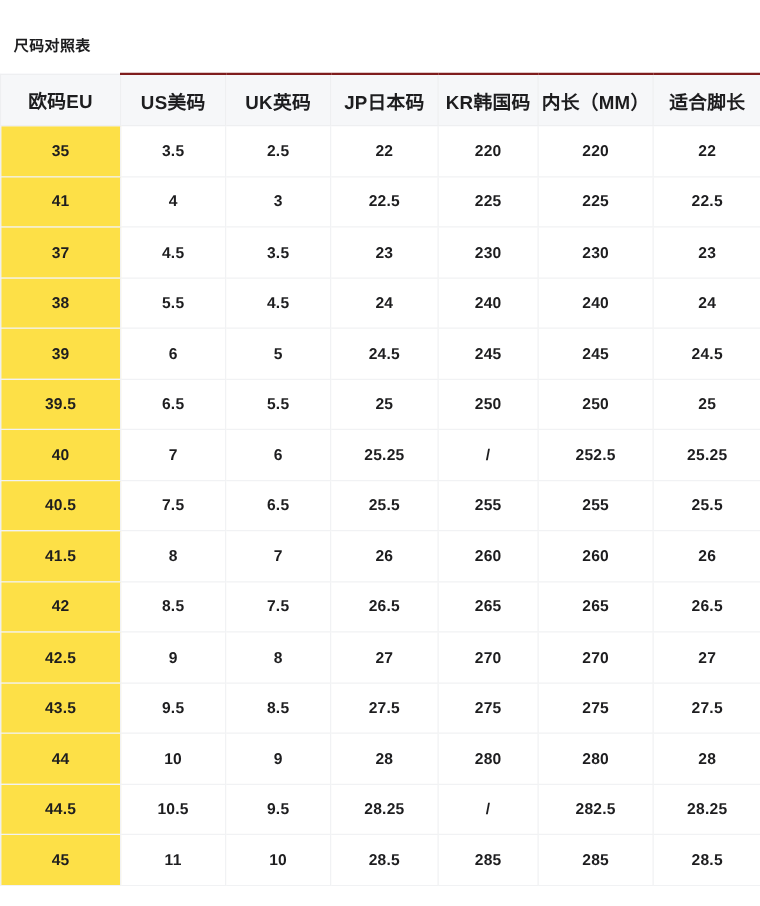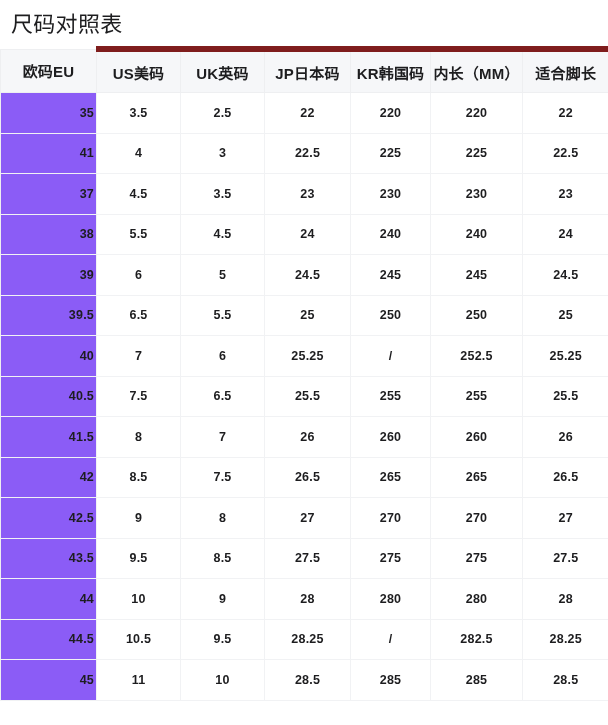--- a/index.html
+++ b/index.html
@@ -18,25 +18,25 @@
   }
 
   .page {
     width: 608px;
     height: 725px;
     position: relative;
     box-sizing: border-box;
   }
 
   .page-title {
-    font-size: 22px;
-    font-weight: normal;
+    font-size: 12px;
+    font-weight: bold;
     color: #1d1d1f;
     letter-spacing: 0.3px;
-    padding: 14px 0 0 11px;
+    padding: 26px 0 0 11px;
     line-height: 22px;
     margin: 0;
   }
 
   .table-wrap {
     margin-top: 10px;
     width: 608px;
     overflow: hidden;
   }
 
@@ -72,41 +72,40 @@
   }
   table.size-table thead th:first-child {
     border-left: 1px solid #eeeff1;
     border-top: 1px solid #eeeff1;
   }
   table.size-table thead th:last-child {
     border-right: none;
     margin-top: 12px;
   }
   table.size-table thead th:not(:first-child) {
-    border-top: 6px solid #7f1d1d;
+    border-top: 2px solid #7f1d1d;
   }
 
   table.size-table tbody td {
     height: 39.5px;
     font-size: 12.5px;
     font-weight: bold;
     color: #1d1d1f;
     text-align: center;
     vertical-align: middle;
     background: #ffffff;
     border-right: 1px solid #f1f2f4;
     border-bottom: 1px solid #f1f2f4;
     padding: 0 2px;
     white-space: nowrap;
     letter-spacing: 0.2px;
   }
   table.size-table tbody td:first-child {
-    background: #8b5cf6;
+    background: #fde047;
     border-left: 1px solid #eeeff1;
-    text-align: right;
   }
   table.size-table tbody td:last-child {
     border-right: none;
   }
 </style>
 </head>
 <body>
 
 <div class="page">
 

